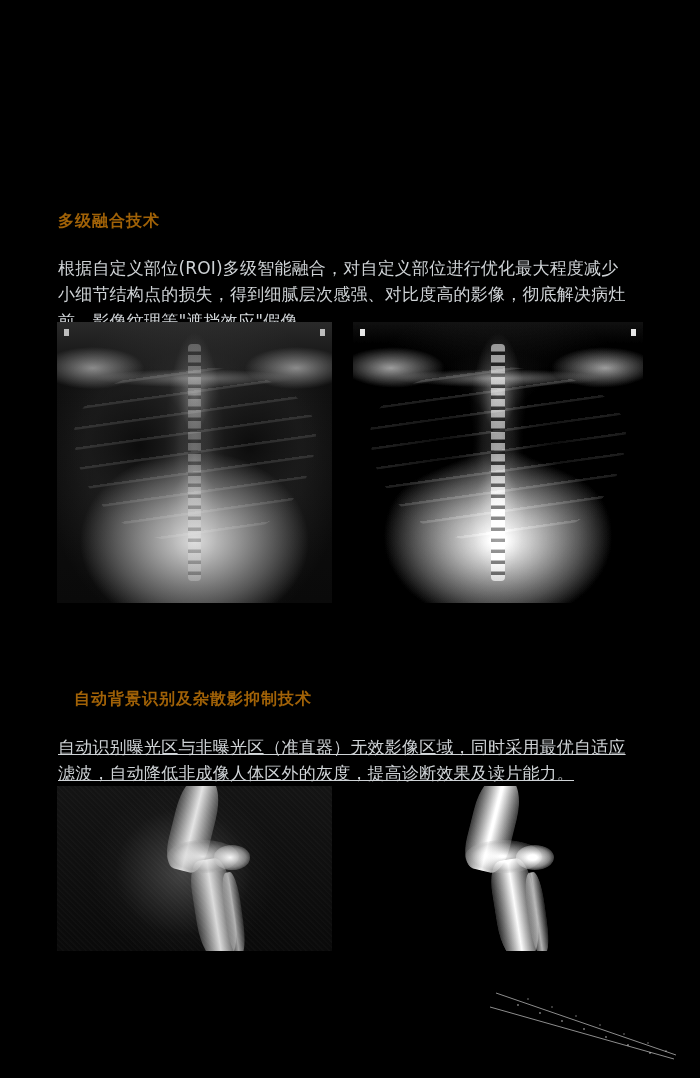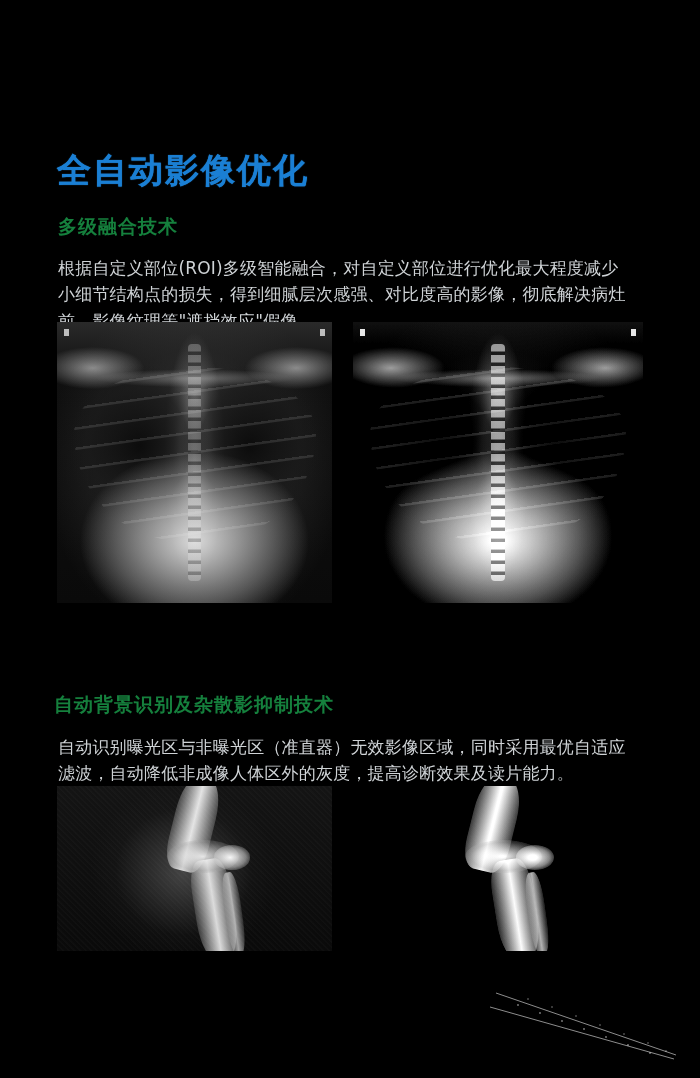--- a/index.html
+++ b/index.html
@@ -32,38 +32,38 @@
     font-weight: bold;
     letter-spacing: 2px;
     color: #1a7fd4;
     text-shadow: 0 0 1px #2b8fe0;
     line-height: 1.15;
     white-space: nowrap;
   }
 
   .section-title {
     position: absolute;
-    font-size: 19px;
+    font-size: 16px;
     font-weight: bold;
     letter-spacing: 1px;
-    color: #15803d;
+    color: #a16207;
     white-space: nowrap;
   }
   .section-title.s1 { left: 58px; top: 198px; }
-  .section-title.s2 { left: 54px; top: 676px; }
+  .section-title.s2 { left: 74px; top: 676px; }
 
   .body-text {
     position: absolute;
     font-size: 17px;
     line-height: 1.55;
     color: #cfd3d6;
     letter-spacing: 0.2px;
   }
   .body-text.t1 { left: 58px; top: 238px; width: 570px; }
-  .body-text.t2 { left: 58px; top: 717px; width: 575px; }
+  .body-text.t2 { left: 58px; top: 717px; width: 575px; text-decoration: underline; }
 
   
   .img-frame {
     position: absolute;
     overflow: hidden;
     background: #0b0b0b;
   }
 
   .xr1 { left: 57px;  top: 322px; width: 275px; height: 281px; }
   .xr2 { left: 353px; top: 322px; width: 290px; height: 281px; }
@@ -210,21 +210,20 @@
     width: 200px;
     height: 105px;
     pointer-events: none;
   }
 </style>
 </head>
 <body>
 
 <div class="page">
 
-  <h1 class="main-title">全自动影像优化</h1>
 
   <h2 class="section-title s1">多级融合技术</h2>
   <p class="body-text t1">根据自定义部位(ROI)多级智能融合，对自定义部位进行优化最大程度减少小细节结构点的损失，得到细腻层次感强、对比度高的影像，彻底解决病灶前、影像纹理等"遮挡效应"假像。</p>
 
   <div class="img-frame xr1">
     <div class="chest">
       <div class="spine-strip"></div>
       <div class="corner-mark tl"></div>
       <div class="corner-mark tr"></div>
     </div>

